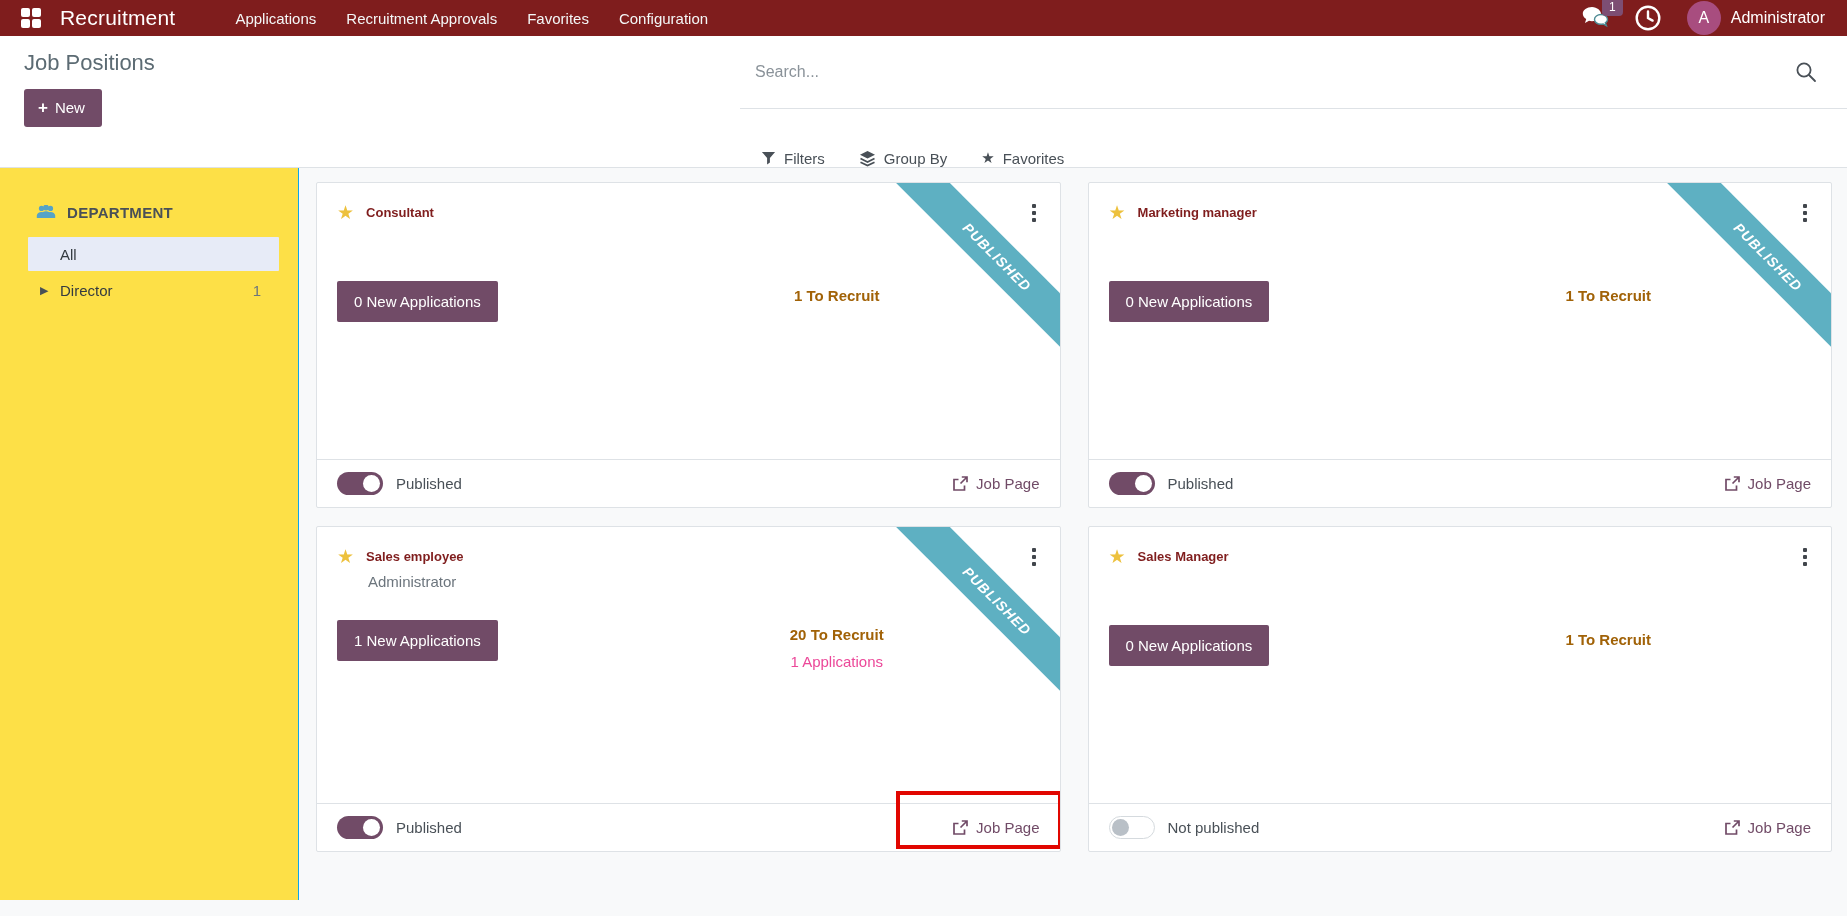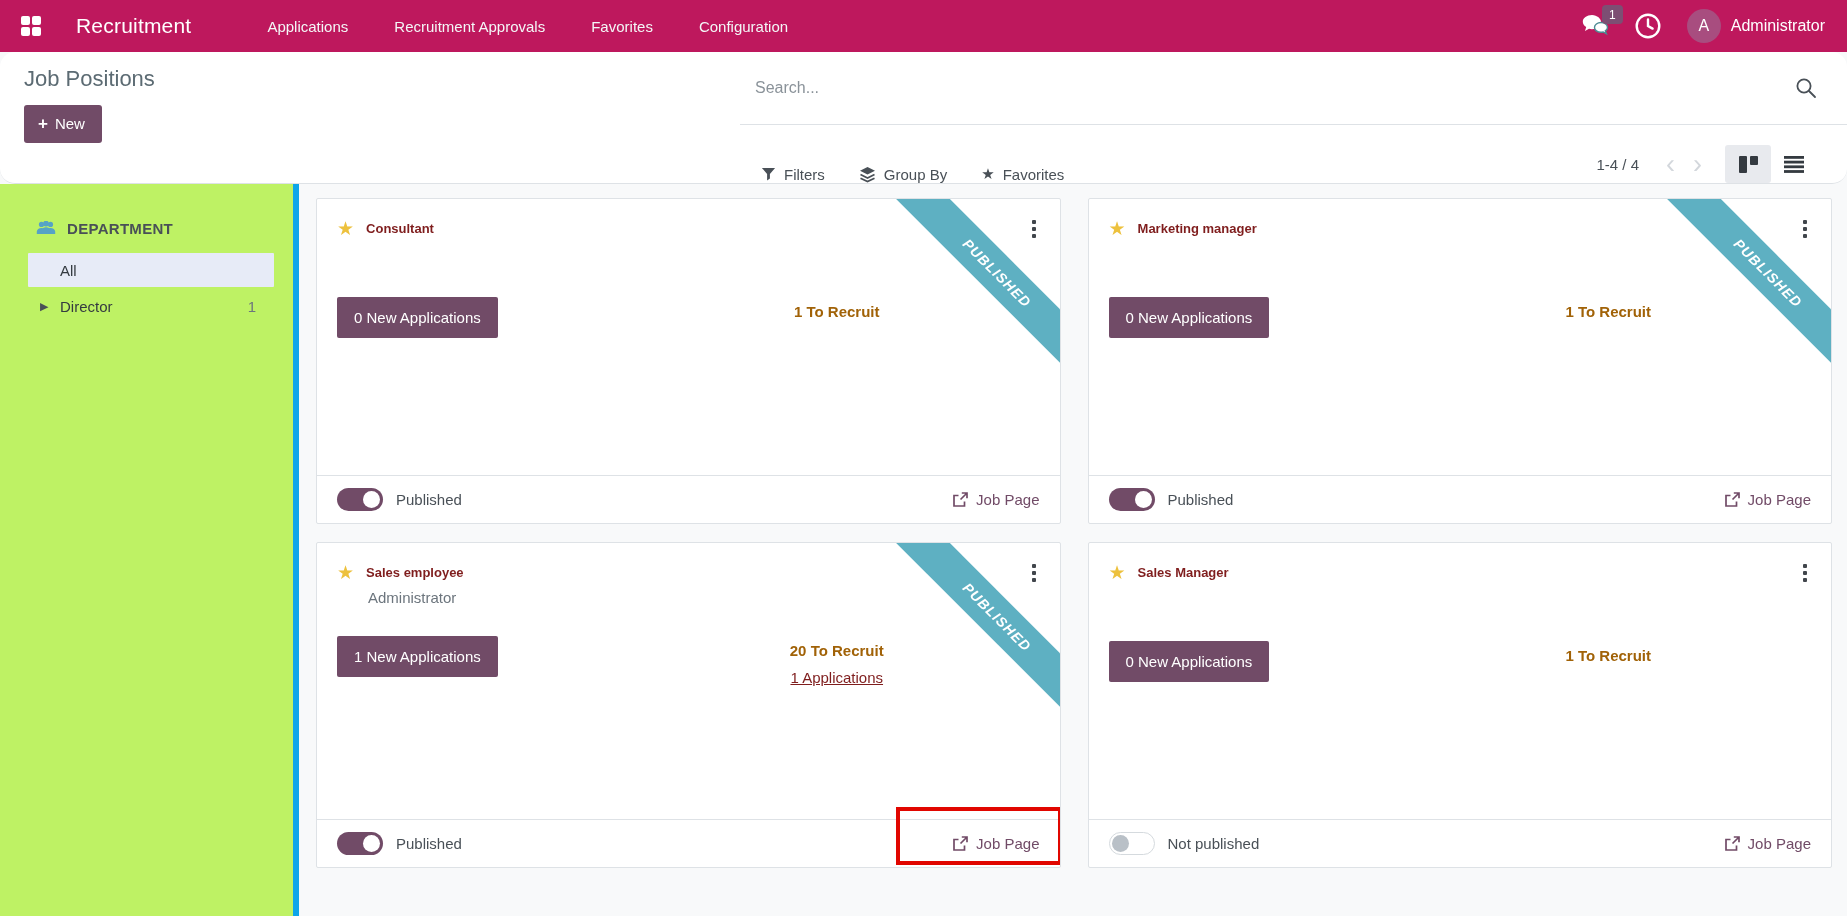--- a/index.html
+++ b/index.html
@@ -1,31 +1,31 @@
 <!DOCTYPE html>
 <html><head>
 <meta charset="utf-8">
 <style>
   * { margin:0; padding:0; box-sizing:border-box; }
   html,body { width:1847px; height:916px; overflow:hidden; font-family:"Liberation Sans",sans-serif; background:#f8f9fa; }
 
   
-  .navbar { height:52px; background:#be185d; display:flex; align-items:center; padding:0 22px 0 16px; color:#fff;gap:16px; }
+  .navbar { height:36px; background:#7f1d1d; display:flex; align-items:center; padding:0 22px 0 16px; color:#fff; }
   .apps-btn { width:30px; height:30px; display:flex; align-items:center; justify-content:center; margin-right:14px; cursor:pointer; }
   .brand { font-size:21px; font-weight:500; letter-spacing:.2px; margin-right:30px; cursor:pointer; }
   .nav-item { font-size:15px; color:#f4f7f7; margin-left:30px; cursor:pointer; }
   .nav-right { margin-left:auto; display:flex; align-items:center; gap:26px; }
   .chat-wrap { position:relative; cursor:pointer; display:flex; }
   .chat-badge { position:absolute; top:-10px; right:-14px; background:#7d4e73; color:#fff; font-size:12px; min-width:21px; height:19px; border-radius:4px; display:flex; align-items:center; justify-content:center; padding:0 4px; }
   .user-wrap { display:flex; align-items:center; gap:10px; cursor:pointer; }
   .avatar { width:34px; height:34px; border-radius:50%; background:#a84d7f; color:#fff; font-size:16px; display:flex; align-items:center; justify-content:center; }
   .user-name { font-size:16px; color:#fff; }
 
   
-  .control-panel { height:132px; background:#fff; border-bottom:1px solid #dee2e6; display:flex;border-radius:15px; }
+  .control-panel { height:132px; background:#fff; border-bottom:1px solid #dee2e6; display:flex; }
   .cp-left { flex:0 0 716px; padding:14px 0 0 24px; }
   .page-title { font-size:22px; color:#5c6b73; font-weight:400; }
   .btn-new { margin-top:13px; background:#714B67; color:#fff; border:none; border-radius:3px; font-size:15px; padding:10px 17px 11px 14px; cursor:pointer; display:inline-flex; align-items:center; gap:7px; font-family:inherit; }
   .btn-new .plus { font-size:17px; font-weight:700; line-height:1; }
   .cp-right { flex:1; display:flex; flex-direction:column; }
   .search-row { height:74px; display:flex; align-items:center; border-bottom:1px solid #dee2e6; margin-left:24px; padding:0 30px 0 15px; }
   .search-input { flex:1; border:none; outline:none; font-size:16px; color:#495057; font-family:inherit; background:transparent; }
   .search-input::placeholder { color:#8a9299; }
   .filter-row { height:58px; display:flex; align-items:flex-end; padding:0 30px 0 45px; }
   .facet { display:flex; align-items:center; gap:8px; font-size:15px; color:#495057; margin-right:34px; cursor:pointer; }
@@ -33,21 +33,21 @@
   .star-glyph { color:#495057; font-size:15px; }
   .pager-zone { margin-left:auto; display:flex; align-items:center; }
   .pager-text { font-size:15px; color:#495057; margin-right:18px; }
   .chev { font-size:27px; color:#d3d7dc; line-height:1; padding:0 9px; cursor:pointer; user-select:none; }
   .view-btns { display:flex; margin-left:14px; }
   .view-btn { width:46px; height:38px; display:flex; align-items:center; justify-content:center; border-radius:3px; cursor:pointer; color:#343a40; }
   .view-btn.active { background:#e8eaee; }
 
   
   .main { display:flex; height:732px; }
-  .sidebar { flex:0 0 299px; background:#bef264; border-right:6px solid #0ea5e9; padding-top:36px; }
+  .sidebar { flex:0 0 299px; background:#fde047; border-right:1px solid #0ea5e9; padding-top:36px; }
   .dept-header { display:flex; align-items:center; gap:11px; padding-left:36px; font-size:15px; font-weight:700; color:#495057; letter-spacing:.3px; }
   .side-items { margin-top:16px; }
   .side-item { height:34px; display:flex; align-items:center; font-size:15px; color:#343a40; margin:0 19px 2px 28px; padding:0 18px 0 32px; cursor:pointer; border-radius:1px; }
   .side-item.selected { background:#e7ebf7; }
   .side-item .caret { width:14px; margin-left:-20px; margin-right:6px; font-size:11px; color:#495057; }
   .side-item .count { margin-left:auto; color:#6c757d; }
 
   .content { flex:1; padding:14px 15px 0 17px; }
   .grid { display:grid; grid-template-columns:1fr 1fr; gap:18px 27px; }
 
@@ -60,21 +60,21 @@
   .card-top { padding:20px 20px 0 20px; }
   .title-row { display:flex; align-items:center; gap:12px; }
   .card-star { color:#edc13d; font-size:19px; line-height:1; cursor:pointer; }
   .card-title { font-size:13px; font-weight:700; color:#7f1d1d; }
   .subtitle { margin:7px 0 0 31px; font-size:15px; color:#6c757d; }
   .body-row { position:relative; margin-top:59px; padding:0 20px; }
   .card.has-subtitle .body-row { margin-top:30px; }
   .btn-apps { background:#714B67; color:#fff; border:none; border-radius:2px; font-size:15px; padding:12px 17px; cursor:pointer; font-family:inherit; }
   .recruit-block { position:absolute; left:55%; top:6px; width:30%; text-align:center; }
   .to-recruit { font-size:15px; font-weight:700; color:#a16207; cursor:pointer; }
-  .apps-count { margin-top:10px; font-size:15px; color:#7f1d1d; cursor:pointer;text-decoration:underline; }
+  .apps-count { margin-top:10px; font-size:15px; color:#ec4899; cursor:pointer; }
   .card-footer { margin-top:auto; position:relative; border-top:1px solid #dee2e6; height:48px; display:flex; align-items:center; padding:0 20px; }
   .toggle { position:relative; width:46px; height:23px; border-radius:12px; display:inline-block; cursor:pointer; flex:0 0 auto; }
   .toggle.on { background:#714B67; }
   .toggle.on i { position:absolute; top:3px; right:3px; width:17px; height:17px; border-radius:50%; background:#fff; }
   .toggle.off { background:#fff; border:1px solid #d5dade; }
   .toggle.off i { position:absolute; top:2px; left:2px; width:17px; height:17px; border-radius:50%; background:#b9c0c7; }
   .status-label { margin-left:13px; font-size:15px; color:#495057; }
   .job-page { margin-left:auto; display:flex; align-items:center; gap:8px; color:#714B67; font-size:15px; cursor:pointer; }
   .red-box { position:absolute; top:-13px; right:-2px; width:166px; height:58px; border:4px solid #e10600; z-index:5; pointer-events:none; }
 </style>
@@ -149,41 +149,20 @@
               <path fill="#495057" d="M8.5 1 16 4.7 8.5 8.4 1 4.7z"></path>
               <path fill="none" stroke="#495057" stroke-width="1.7" d="m1.5 8.6 7 3.4 7-3.4"></path>
               <path fill="none" stroke="#495057" stroke-width="1.7" d="m1.5 12.2 7 3.4 7-3.4"></path>
             </svg>
           </span>
         <span>Group By</span>
       </div>
       <div class="facet">
         <span class="star-glyph">★</span>
         <span>Favorites</span>
-      </div>
-      <div class="pager-zone">
-        <span class="pager-text">1-4 / 4</span>
-        <span class="chev">‹</span>
-        <span class="chev">›</span>
-        <div class="view-btns">
-          <div class="view-btn active">
-            <svg width="19" height="17" viewBox="0 0 19 17">
-                <rect x="0" y="0" width="8" height="17" rx="1" fill="#343a40"></rect>
-                <rect x="11" y="0" width="8" height="9" rx="1" fill="#343a40"></rect>
-              </svg>
-          </div>
-          <div class="view-btn">
-            <svg width="20" height="17" viewBox="0 0 20 17">
-                <rect y="0" width="20" height="2.8" fill="#343a40"></rect>
-                <rect y="4.7" width="20" height="2.8" fill="#343a40"></rect>
-                <rect y="9.4" width="20" height="2.8" fill="#343a40"></rect>
-                <rect y="14.1" width="20" height="2.8" fill="#343a40"></rect>
-              </svg>
-          </div>
-        </div>
       </div>
     </div>
   </div>
 </div>
 
 <div class="main">
   <div class="sidebar">
     <div class="dept-header">
       <span style="display:flex;">
         <svg width="20" height="15" viewBox="0 0 20 15">

